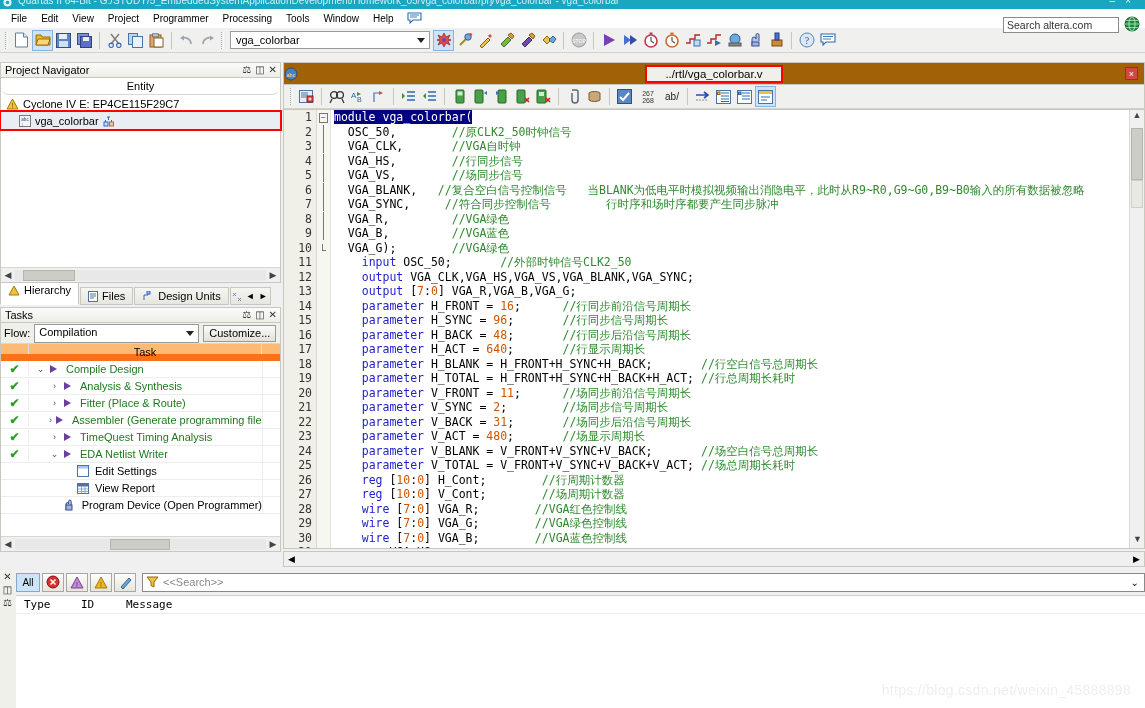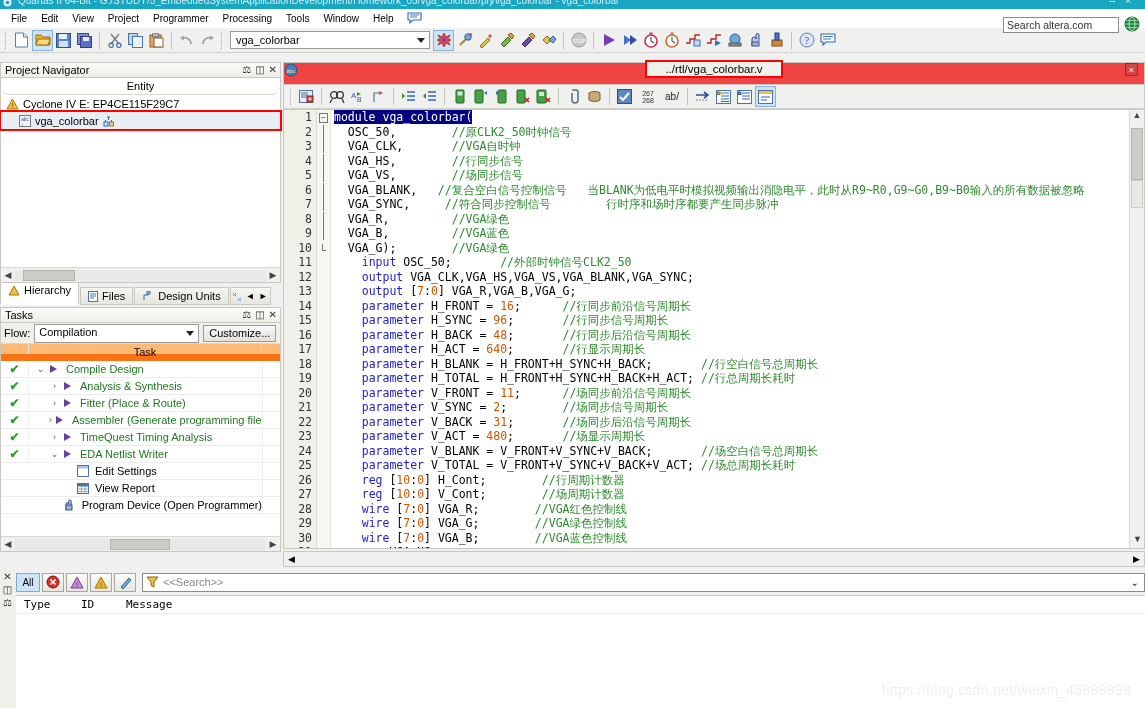--- a/index.html
+++ b/index.html
@@ -109,21 +109,21 @@
 
   .task-row { height: 17px; display: flex; align-items: center; border-bottom: 1px solid #ededed; font-size: 11px; }
   .task-row .chk { width: 28px; text-align: center; color: #2aa02a; font-weight: bold; font-size: 12px; border-right: 1px solid #ededed;}
   .task-row .tname { flex: 1; display: flex; align-items: center; gap: 3px; color: #1f7a1f; overflow:hidden; white-space:nowrap;}
   .task-row .tail { width: 18px; border-left: 1px solid #ededed; height: 100%; }
   .task-row .tname.dark { color: #000; }
   .expander { width: 11px; text-align:center; font-size: 9px; color:#555;}
 
   
   .editor { position: absolute; left: 283px; right: 0; top: 0; bottom: 0; }
-  .ed-tabbar { height: 23px; background: #ef4444; border: 1px solid #c8c8c0; display:flex; position: relative;}
+  .ed-tabbar { height: 23px; background: #a16207; border: 1px solid #c8c8c0; display:flex; align-items:center; position: relative;}
   .ed-tab-icon { width: 22px; text-align:center; }
   .ed-tab-title { position: absolute; left: 0; right: 0; text-align: center; font-size: 11.5px; }
   .ed-tab-title span { border: 2px solid #ff0000; padding: 1px 18px; background: #f0f0ea; }
   .ed-close { position: absolute; right: 6px; width: 13px; height: 13px; background: #d64541; color: #fff; font-size: 9px;
               line-height: 13px; text-align: center; border: 1px solid #a02a26; }
 
   .ed-toolbar { height: 24px; background: #f0f0ef; border-left:1px solid #c8c8c0; border-right:1px solid #c8c8c0; border-bottom:1px solid #d3d3cc; display:flex; align-items:center; padding-left:3px;}
 
   .code-wrap { position: absolute; left:0; right:0; top: 47px; bottom: 18px; border:1px solid #c8c8c0; background:#fff; overflow:hidden; display:flex;}
   .gutter { width: 33px; background: #f0f0e8; border-right: 1px solid #d9d9d0; text-align: right; padding-right: 4px; }

